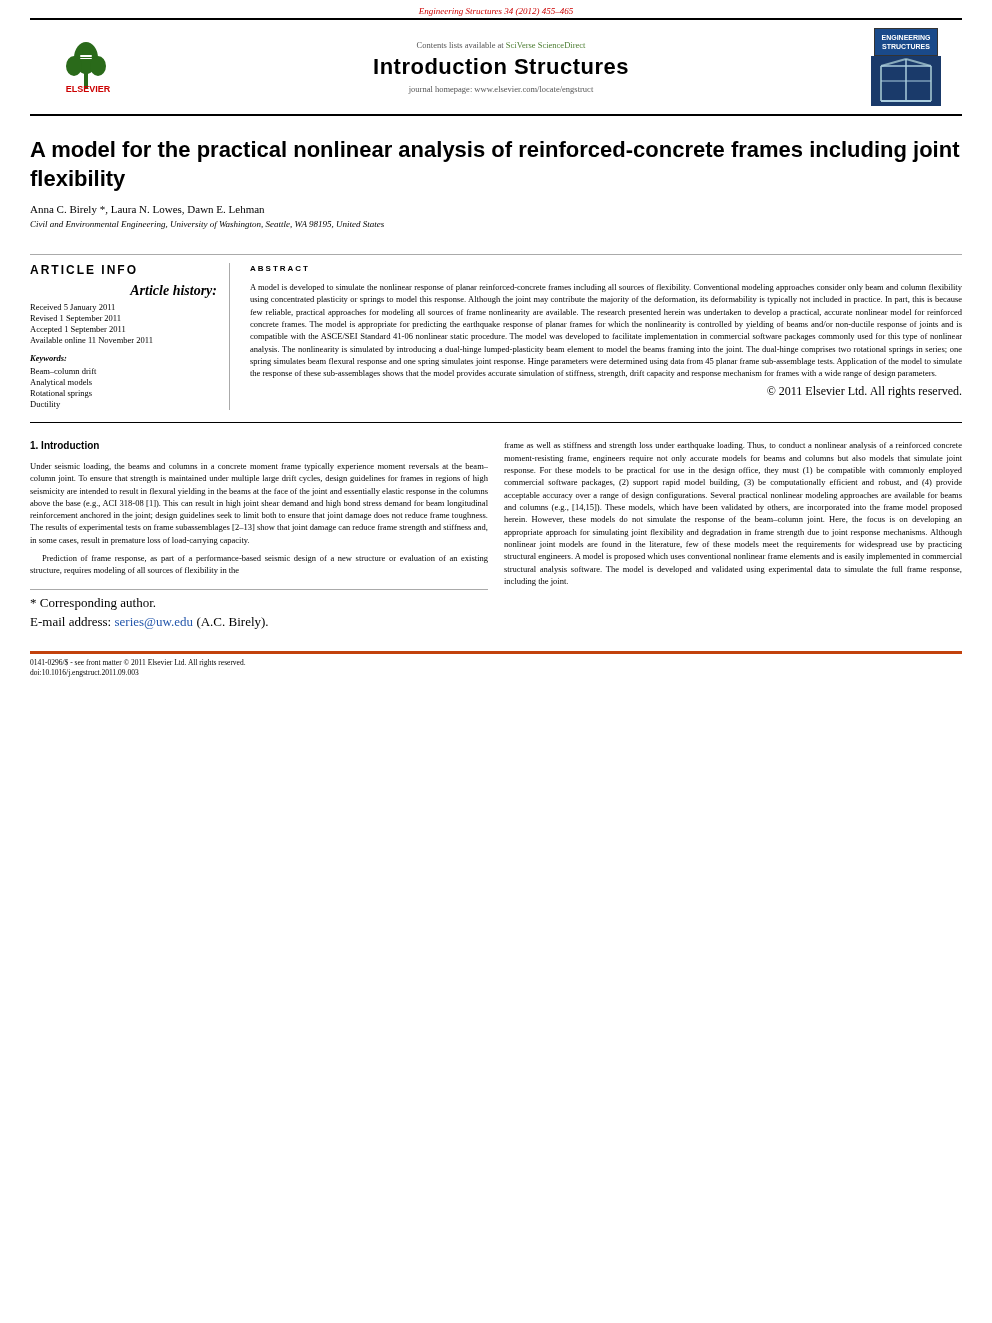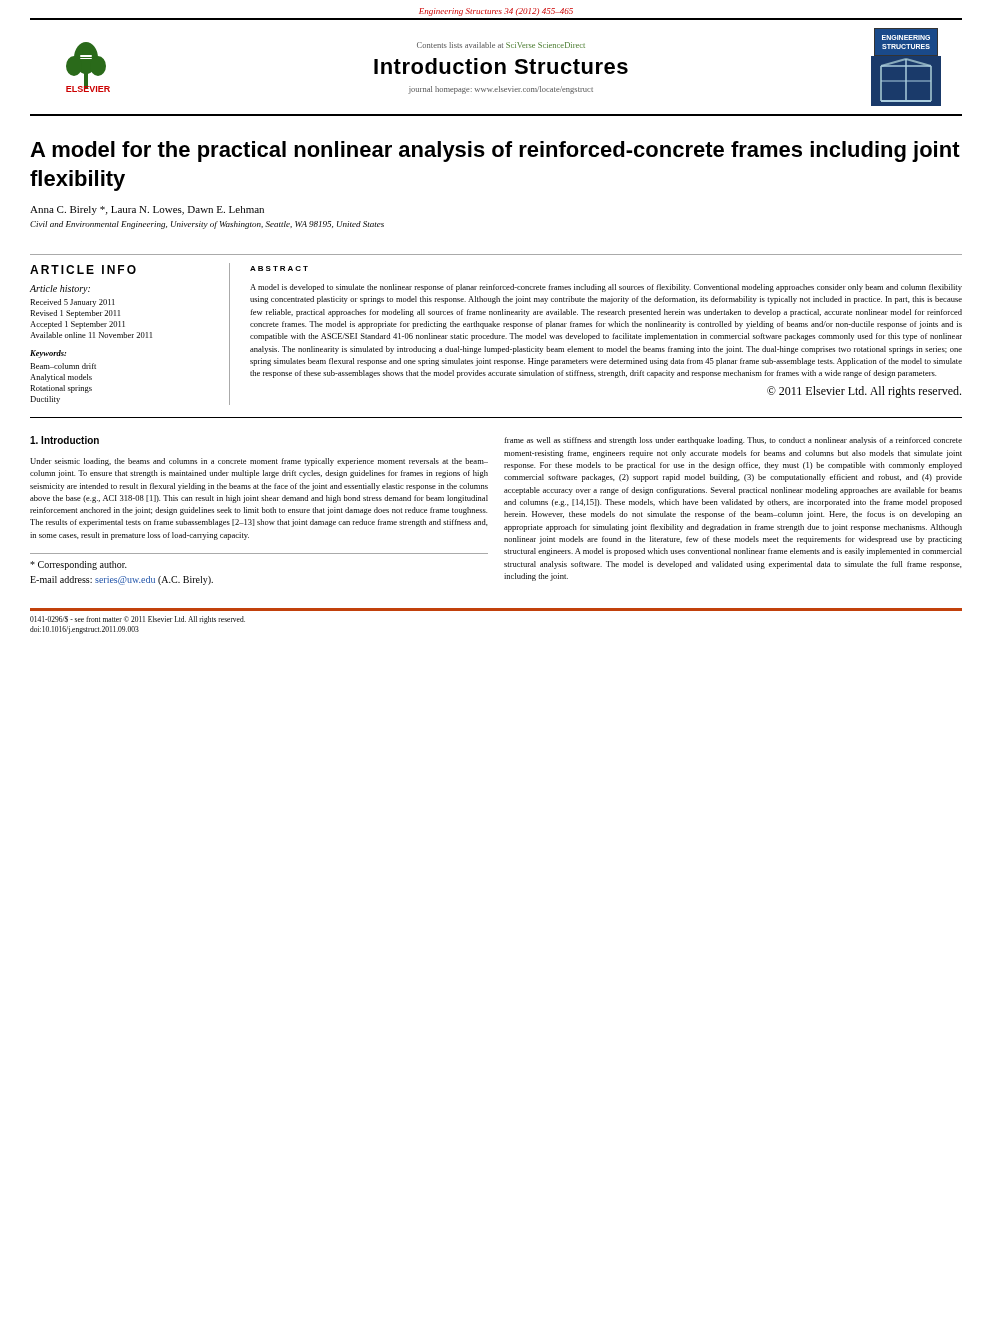--- a/index.html
+++ b/index.html
@@ -140,23 +140,24 @@
     .info-section-title {
       font-size: 12px;
       font-family: Arial, sans-serif;
       letter-spacing: 2px;
       font-weight: bold;
       margin-bottom: 6px;
       color: #000;
     }
     .history-label {
       font-style: italic;
-      font-weight: normal;
-      font-size: 10px;
+      font-weight: bold;
+      font-size: 14px;
       margin-bottom: 3px;
+      text-align: right;
     }
     .history-item {
       font-size: 8.5px;
       margin-bottom: 1px;
     }
     .keywords-label {
       font-style: italic;
       font-weight: bold;
       font-size: 8.5px;
       margin-top: 8px;
@@ -222,21 +223,21 @@
     }
     .body-col p:first-of-type {
       text-indent: 0;
     }
 
     
     .footnote-area {
       margin-top: 12px;
       border-top: 1px solid #aaa;
       padding-top: 4px;
-      font-size: 10px;
+      font-size: 13px;
     }
 
     
     .page-footer {
       border-top: 3px solid #c2410c;
       margin: 8px 30px 0 30px;
       padding-top: 4px;
       font-size: 7.5px;
       color: #000;
     }
@@ -335,20 +336,21 @@
     </div>
   </div>
 
   <hr class="bottom-divider">
 
   <div class="body-columns">
 
     <div class="body-col">
       <div class="section-heading">1. Introduction</div>
       <p>Under seismic loading, the beams and columns in a concrete moment frame typically experience moment reversals at the beam–column joint. To ensure that strength is maintained under multiple large drift cycles, design guidelines for frames in regions of high seismicity are intended to result in flexural yielding in the beams at the face of the joint and essentially elastic response in the columns above the base (e.g., ACI 318-08 [1]). This can result in high joint shear demand and high bond stress demand for beam longitudinal reinforcement anchored in the joint; design guidelines seek to limit both to ensure that joint damage does not reduce frame toughness. The results of experimental tests on frame subassemblages [2–13] show that joint damage can reduce frame strength and stiffness and, in some cases, result in premature loss of load-carrying capacity.</p>
+      <p>Prediction of frame response, as part of a performance-based seismic design of a new structure or evaluation of an existing structure, requires modeling of all sources of flexibility in the</p>
 
       <div class="footnote-area">
         <div>* Corresponding author.</div>
         <div>
           <span>E-mail address:</span>
           <span style="color:#2255aa;">series@uw.edu</span>
           <span>(A.C. Birely).</span>
         </div>
       </div>
     </div>

